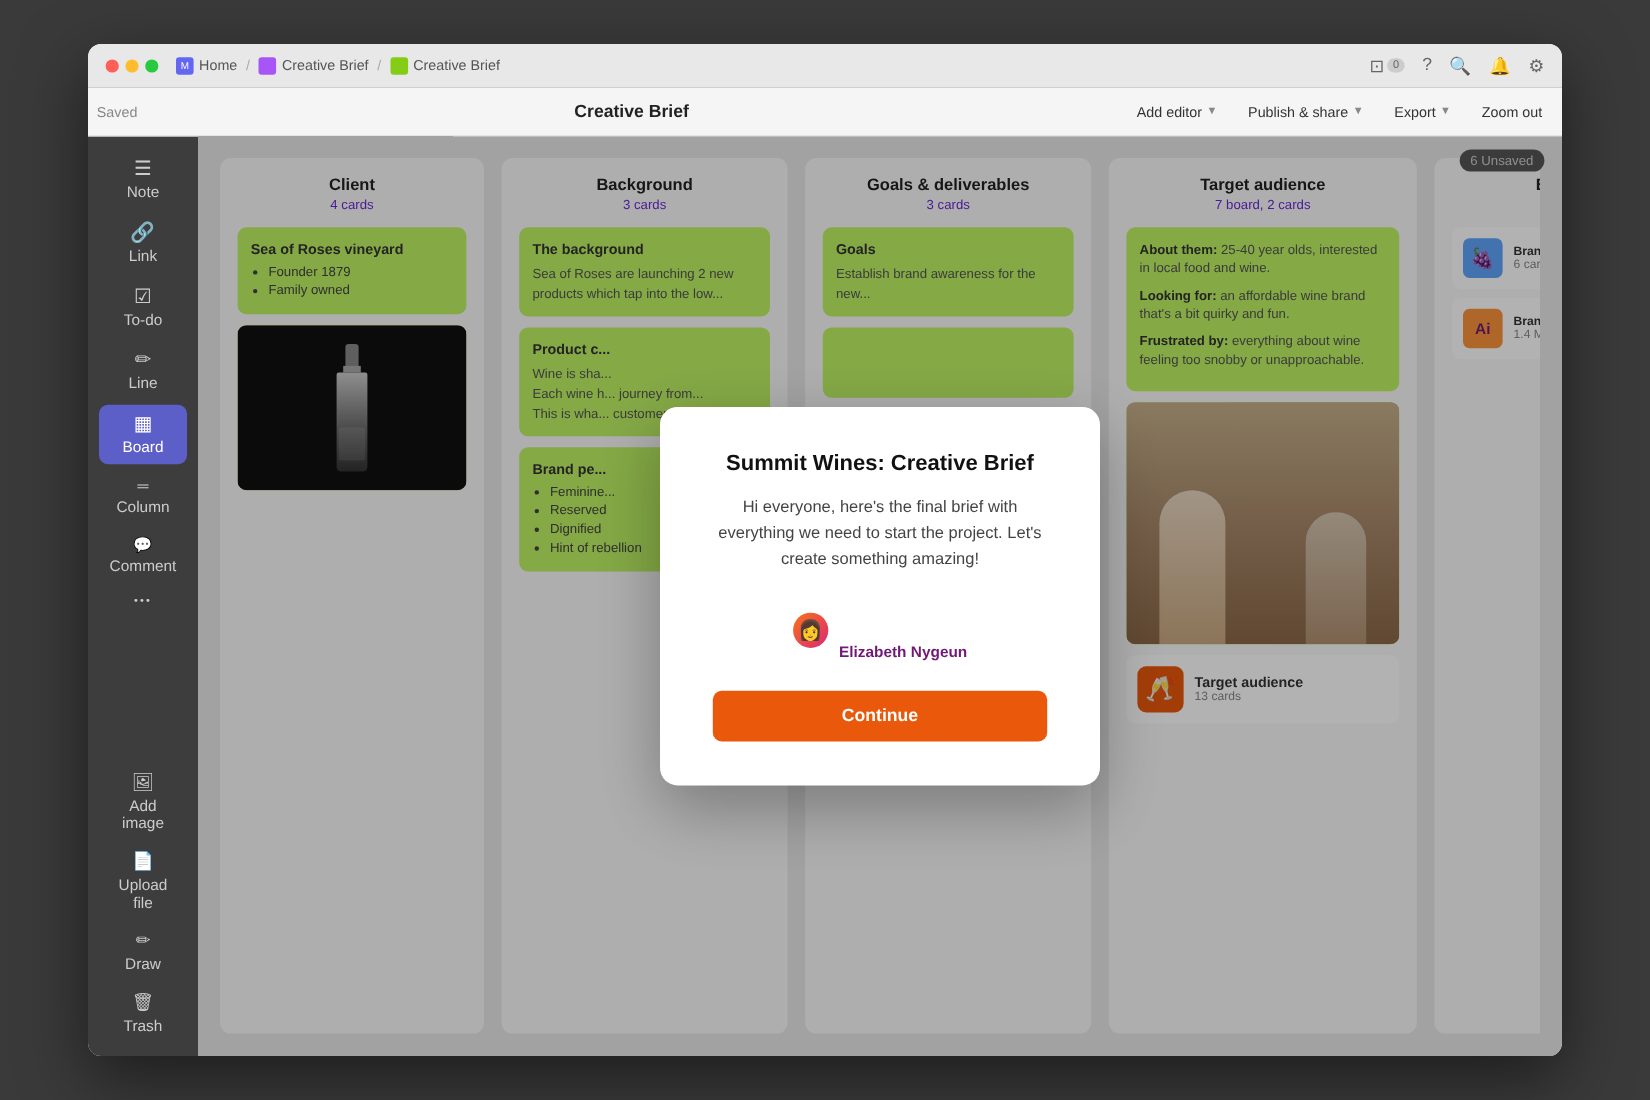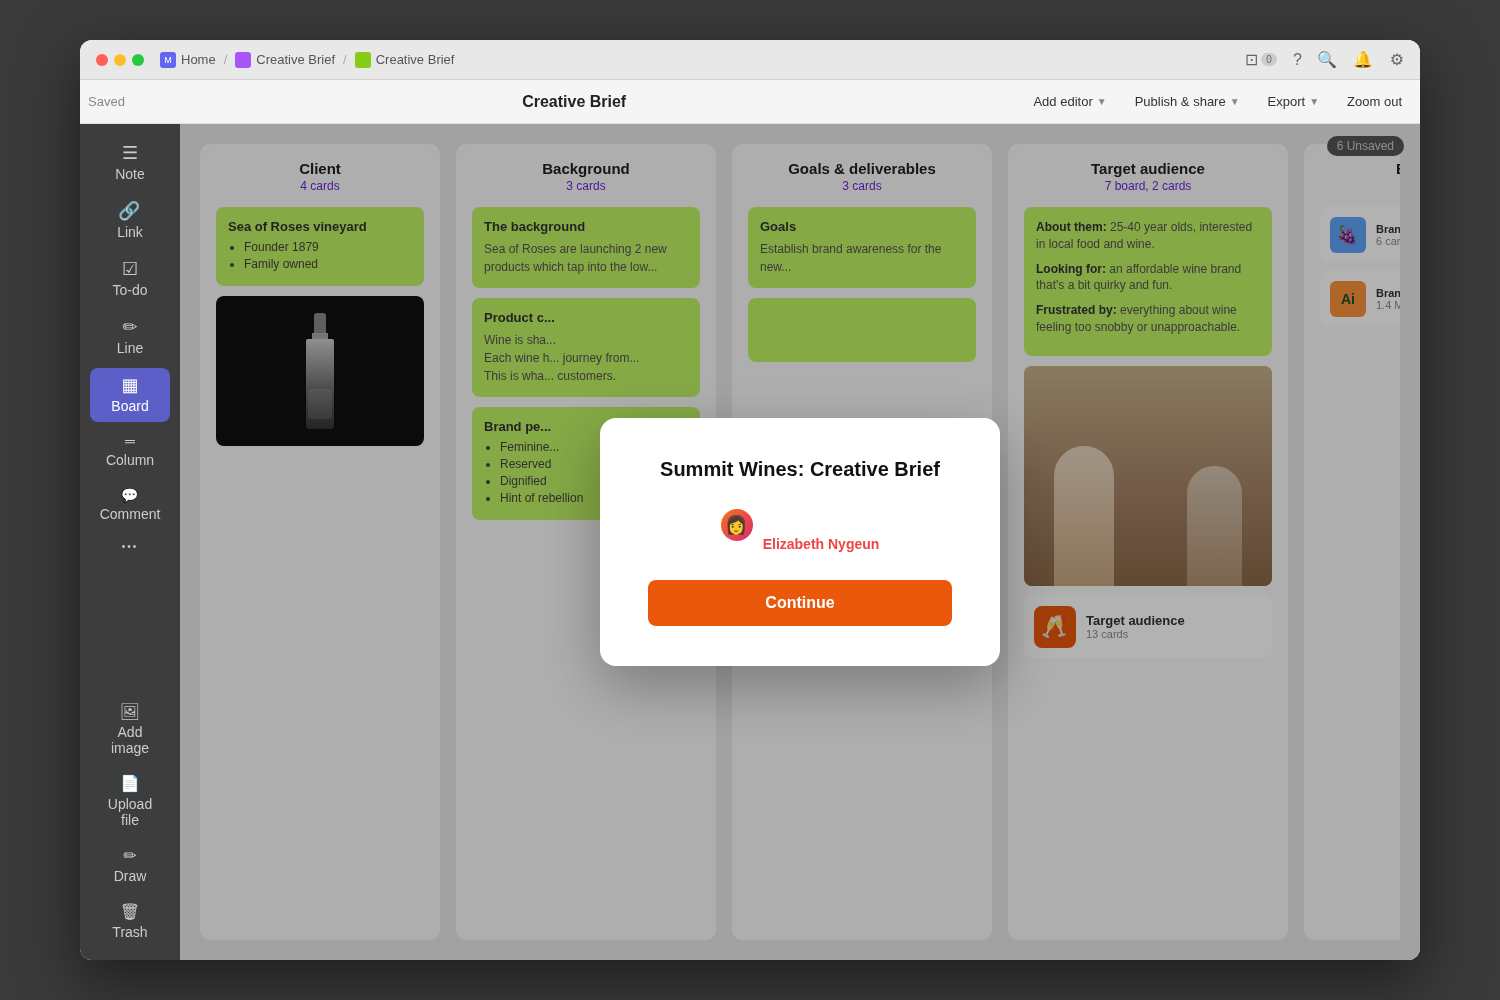--- a/index.html
+++ b/index.html
@@ -364,21 +364,21 @@
       overflow: hidden;
       display: flex;
       align-items: center;
       justify-content: center;
       font-size: 14px;
       color: white;
     }
     .author-name {
       font-size: 14px;
       font-weight: 600;
-      color: #ef4444;
+      color: #701a75;
       margin-top: 39px;
     }
     .modal-continue-btn {
       width: 100%;
       padding: 14px;
       background: #ea580c;
       color: white;
       border: none;
       border-radius: 8px;
       font-size: 16px;
@@ -624,33 +624,34 @@
             <div class="board-col-subtitle">1 board</div>
           </div>
           <div class="brand-ref-card">
             <div class="brand-icon brand-icon-grape">🍇</div>
             <div class="brand-info">
               <div class="brand-name">Brand...</div>
               <div class="brand-size">6 card...</div>
             </div>
           </div>
           <div class="brand-ref-card">
-            <div class="brand-icon brand-icon-ai" style="font-size:14px;font-weight:700;color:#14532d;">Ai</div>
+            <div class="brand-icon brand-icon-ai" style="font-size:14px;font-weight:700;color:#701a75;">Ai</div>
             <div class="brand-info">
               <div class="brand-name">Brand...</div>
               <div class="brand-size">1.4 MB</div>
             </div>
           </div>
         </div>
 
       </div>
 
       <div class="modal-overlay">
         <div class="modal">
           <div class="modal-title">Summit Wines: Creative Brief</div>
+          <div class="modal-body">Hi everyone, here's the final brief with everything we need to start the project. Let's create something amazing!</div>
           <div class="modal-author">
             <div class="author-avatar">
               <span style="font-size:18px;">👩</span>
             </div>
             <span class="author-name">Elizabeth Nygeun</span>
           </div>
           <button class="modal-continue-btn">Continue</button>
         </div>
       </div>
 

